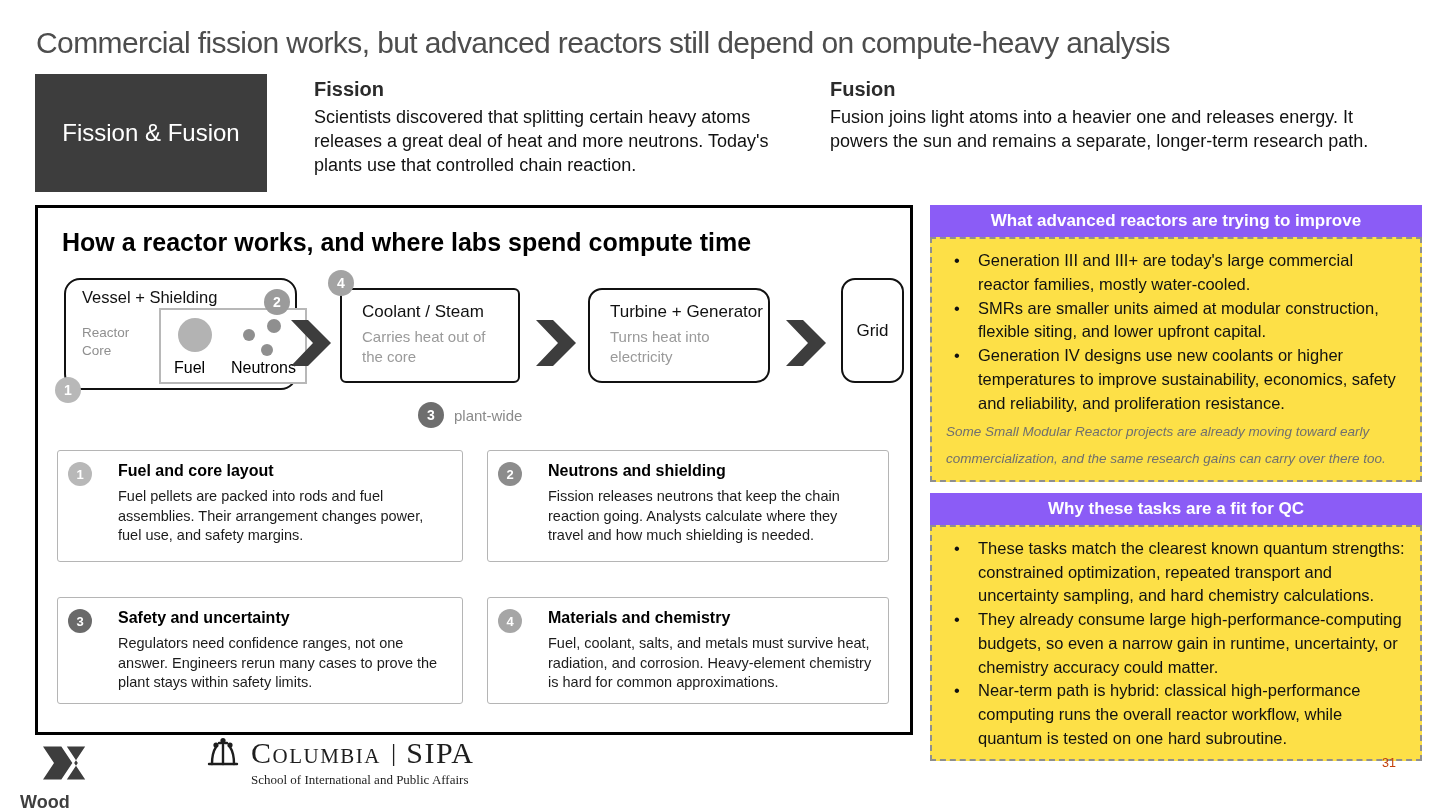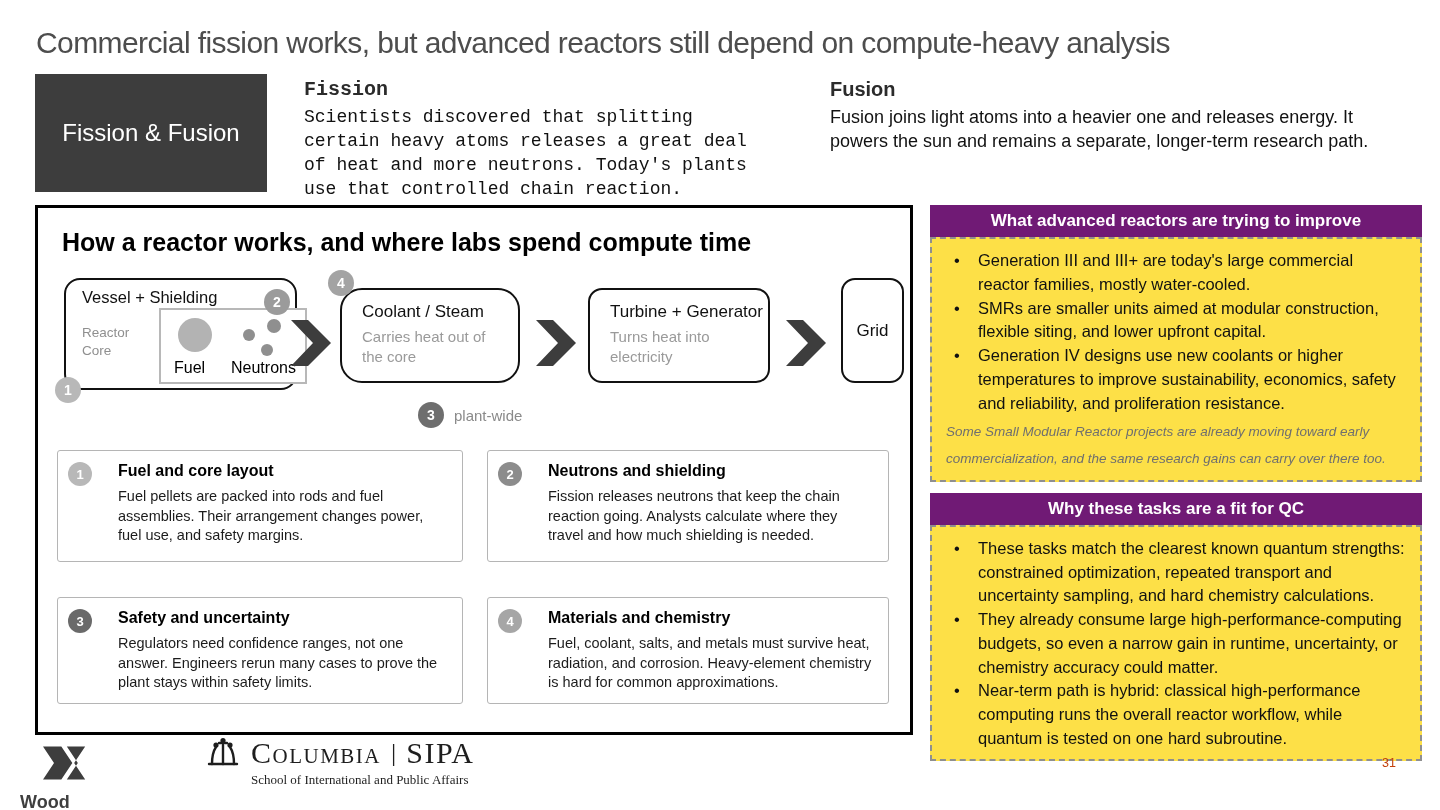--- a/index.html
+++ b/index.html
@@ -5,21 +5,21 @@
   * { margin:0; padding:0; box-sizing:border-box; }
   html,body { width:1440px; height:810px; background:#ffffff; font-family:"Liberation Sans", sans-serif; }
   .slide { position:relative; width:1440px; height:810px; background:#fff; overflow:hidden; }
 
   .slide-title { position:absolute; left:36px; top:26px; font-size:30px; letter-spacing:-0.6px; color:#4d4d4d; font-weight:400; }
 
   .tag-box { position:absolute; left:35px; top:74px; width:232px; height:118px; background:#3d3d3d; color:#fff;
              display:flex; align-items:center; justify-content:center; font-size:24px; }
 
   .intro-col { position:absolute; top:78px; }
-  .intro-col.fission { left:304px; width:460px;font-family:Liberation Mono, monospace; }
+  .intro-col.fission { left:314px; width:460px; }
   .intro-col.fusion  { left:830px; width:585px; }
   .intro-col h3 { font-size:20px; color:#2b2b2b; font-weight:700; margin-bottom:4px; }
   .intro-col p  { font-size:18px; color:#111; line-height:1.34; }
 
   .main-panel { position:absolute; left:35px; top:205px; width:878px; height:530px; border:3px solid #000000; background:#fff; }
   .main-panel h2 { position:absolute; left:24px; top:20px; font-size:25px; font-weight:700; color:#000; }
 
   .flow-box { position:absolute; border:2.5px solid #111; border-radius:16px; background:#fff; }
   .vessel { left:26px; top:70px; width:233px; height:112px; }
   .vessel-label { position:absolute; left:16px; top:8px; font-size:16.5px; color:#111; }
@@ -38,42 +38,42 @@
   .badge-1 { left:17px; top:169px; background:#b8b8b8; }
   .badge-2 { left:226px; top:81px; background:#9b9b9b; }
   .badge-4 { left:290px; top:62px; background:#a3a3a3; }
 
   .arrow { position:absolute; width:40px; height:46px; }
   .arrow1 { left:253px; top:112px; }
   .arrow2 { left:498px; top:112px; }
   .arrow3 { left:748px; top:112px; }
 
   .stage { padding:12px 0 0 20px; }
-  .coolant { left:302px; top:80px; width:180px; height:95px; border-radius:22px; }
+  .coolant { left:302px; top:80px; width:180px; height:95px; border-radius:6px; }
   .turbine { left:550px; top:80px; width:182px; height:95px; border-radius:14px; }
   .stage .t { font-size:17px; color:#111; margin-bottom:5px; }
   .stage .s { font-size:15px; color:#9a9a9a; line-height:1.3; width:140px; }
   .grid-box { left:803px; top:70px; width:63px; height:105px; border-radius:14px; display:flex; align-items:center; justify-content:center; font-size:17px; color:#111; }
 
   .plantwide { position:absolute; left:380px; top:194px; display:flex; align-items:center; gap:10px; }
   .badge-3 { position:static; width:26px; height:26px; font-size:14px; background:#6e6e6e; }
   .plantwide-label { font-size:15px; color:#8a8a8a; }
 
   .card { position:absolute; border:1px solid #b5b5b5; border-radius:3px; background:#fff; padding:11px 12px 10px 60px; }
   .card .badge { left:10px; top:11px; width:24px; height:24px; font-size:13px; }
   .card h4 { font-size:16px; font-weight:700; color:#000; margin-bottom:7px; }
   .card p { font-size:14.5px; color:#1c1c1c; line-height:1.36; }
   .card1 { left:19px; top:242px; width:406px; height:112px; }
   .card2 { left:449px; top:242px; width:402px; height:112px; }
   .card3 { left:19px; top:389px; width:406px; height:107px; }
   .card4 { left:449px; top:389px; width:402px; height:107px; }
   .cb1 { background:#b8b8b8; } .cb2 { background:#8c8c8c; } .cb3 { background:#6a6a6a; } .cb4 { background:#a6a6a6; }
 
   .side { position:absolute; left:930px; top:205px; width:492px; }
-  .side-header { background:#701a75; color:#fff; font-weight:700; font-size:17px; text-align:center; padding:6px 4px; }
+  .side-header { background:#8b5cf6; color:#fff; font-weight:700; font-size:17px; text-align:center; padding:6px 4px; }
   .side-body { border:2px dashed #8f8f8f; padding:10px 12px 8px 12px; background:#fde047; }
   .side-body ul { list-style:none; }
   .side-body li { position:relative; padding-left:34px; font-size:16.5px; color:#111; line-height:1.44; }
   .side-body li::before { content:"\2022"; position:absolute; left:10px; }
   .side-note { font-style:italic; font-size:13.5px; color:#6f6f6f; line-height:1.95; margin-top:4px; padding-left:2px; }
   .panel-b { margin-top:11px; }
 
   .page-number { position:absolute; left:1382px; top:756px; font-size:12.5px; color:#c2410c; }
 
   .footer-woodmac { position:absolute; left:20px; top:742px; display:flex; align-items:center; gap:9px;flex-direction:column; }

